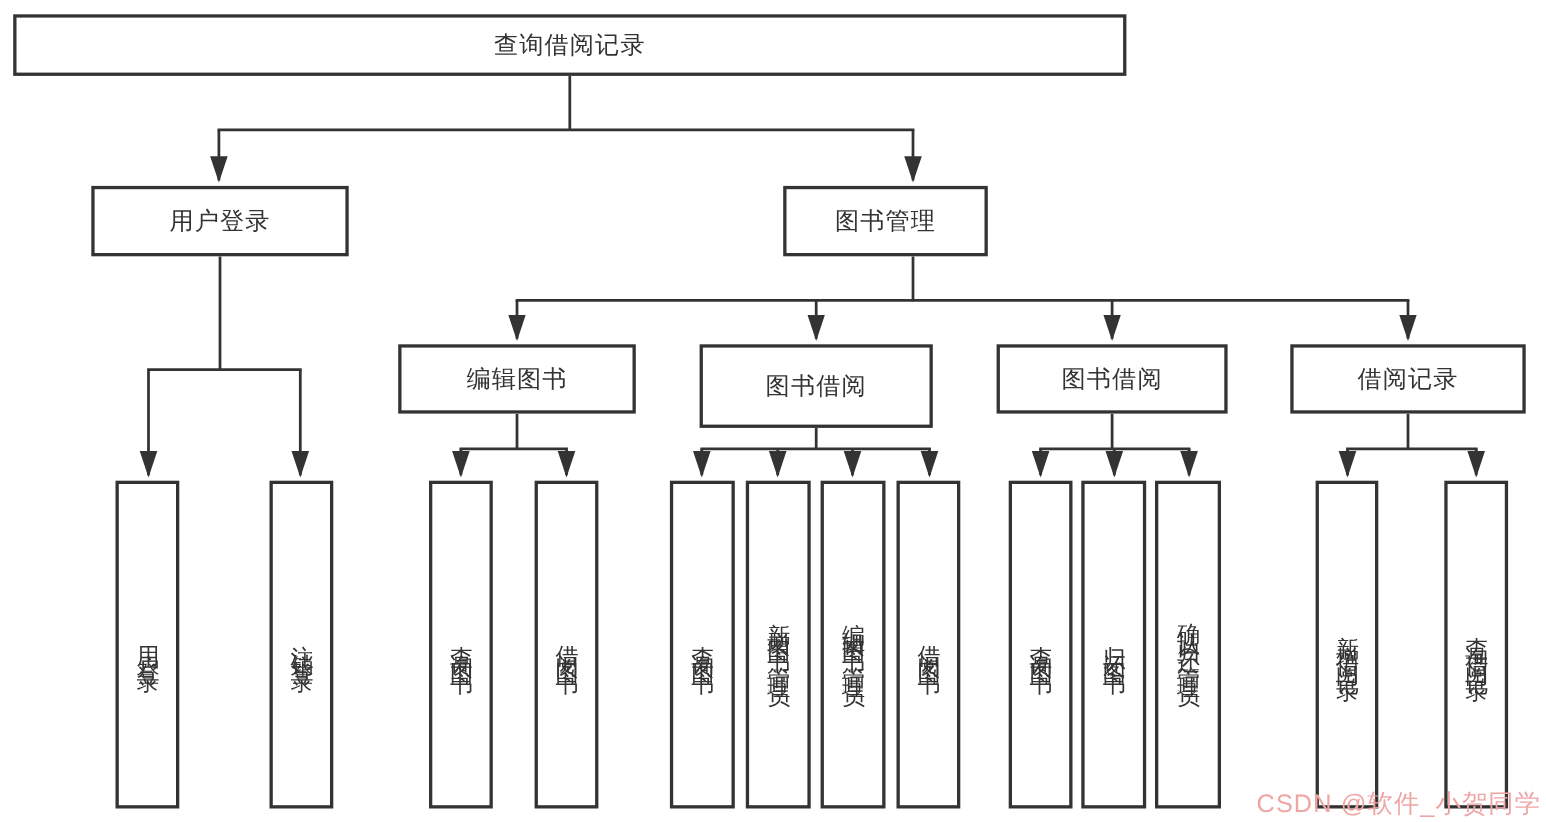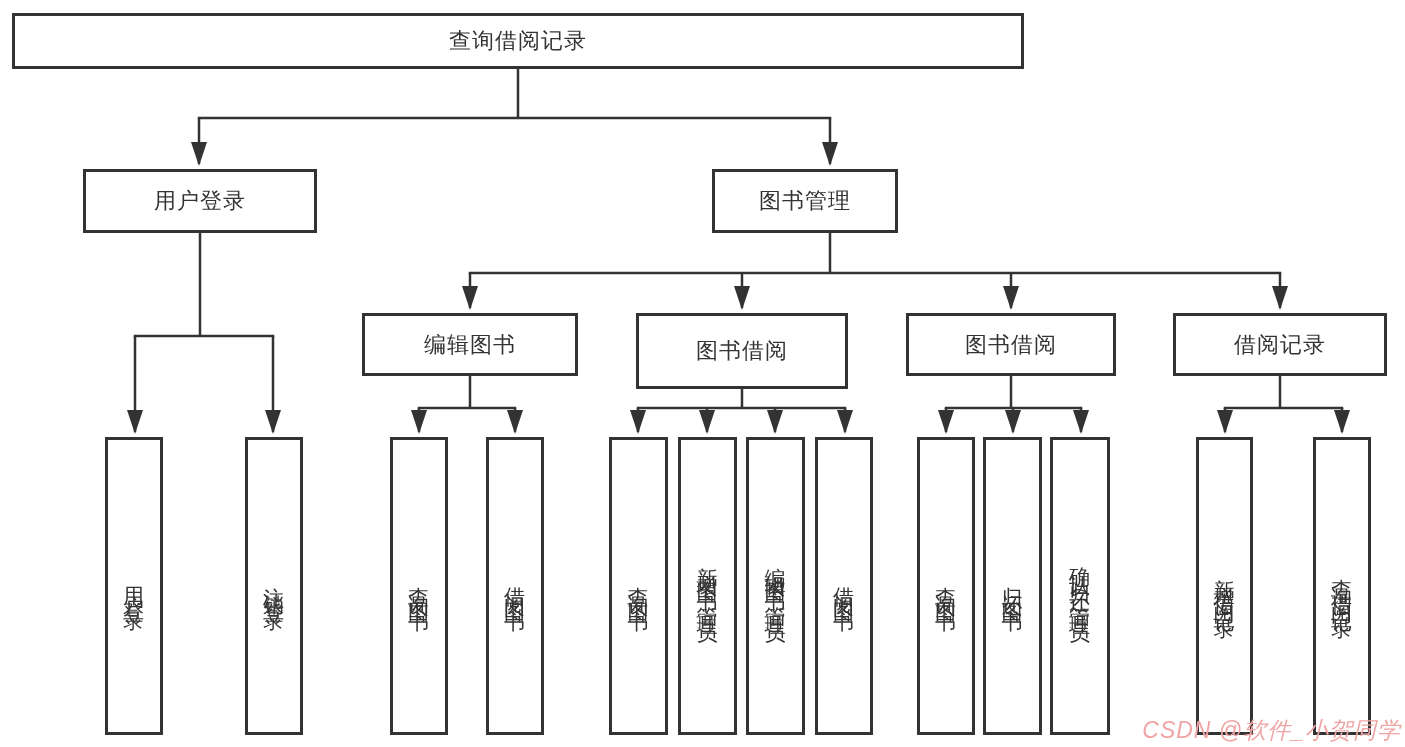--- a/index.html
+++ b/index.html
@@ -48,21 +48,20 @@
   }
   .watermark {
     position: absolute;
     right: 4px;
     bottom: 1px;
     font-size: 23px;
     color: #f0a5a5;
     letter-spacing: 1px;
     white-space: nowrap;
     z-index: 3;
-    font-style: italic;
   }
 </style>
 </head>
 <body>
 
 <div class="canvas">
 
   <svg class="wires" viewBox="0 0 1405 747" xmlns="http://www.w3.org/2000/svg">
     <defs>
       <marker id="ah" markerUnits="userSpaceOnUse" markerWidth="26" markerHeight="20" refX="22" refY="9" orient="auto">

